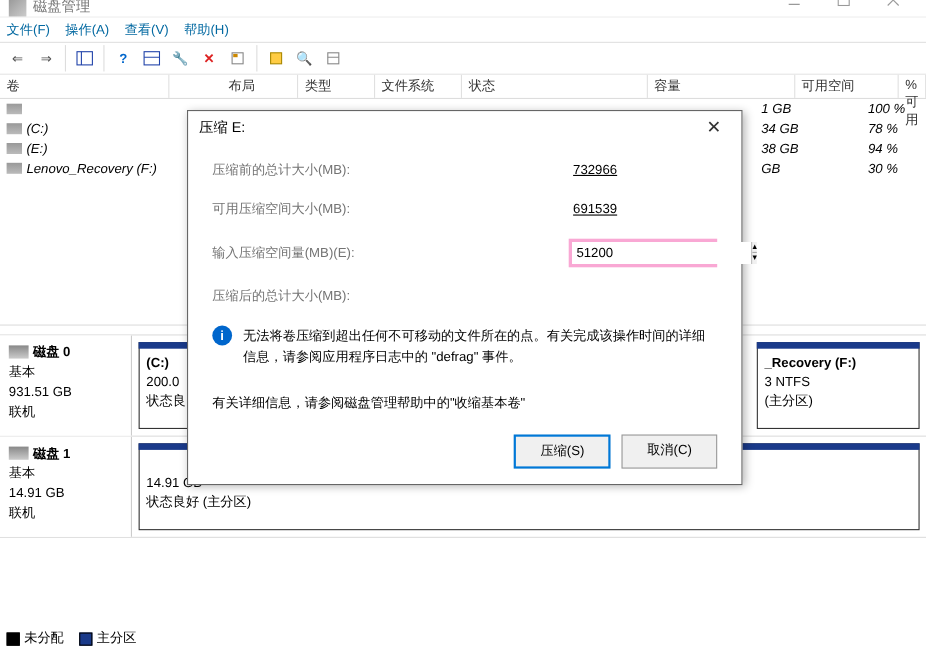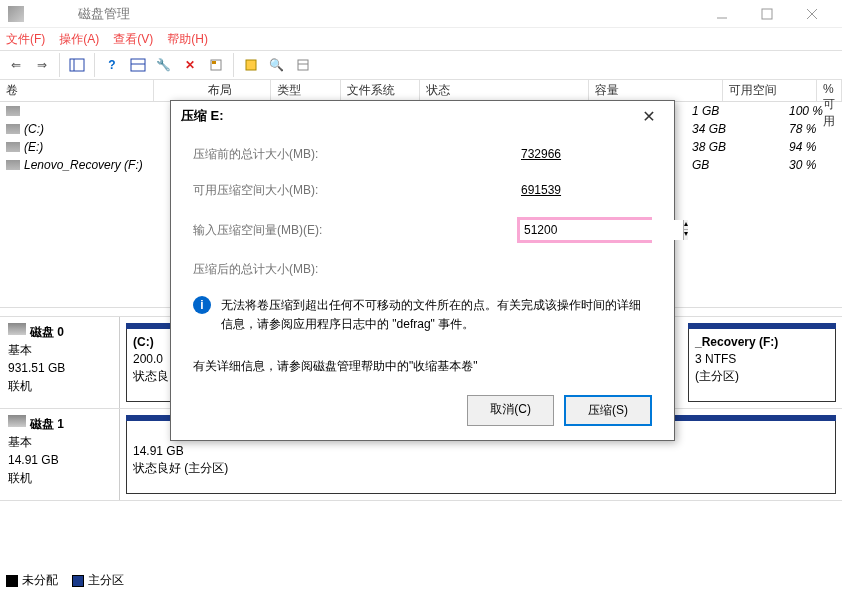--- a/index.html
+++ b/index.html
@@ -1,26 +1,26 @@
 <!DOCTYPE html>
 <html><head>
 <meta charset="utf-8">
 <style>
 * { box-sizing: border-box; margin: 0; padding: 0; font-family: "Microsoft YaHei", "Segoe UI", sans-serif; font-size: 12px; }
 body { background: #fff; width: 842px; height: 593px; overflow: hidden; position: relative; }
 
-.titlebar { height: 28px; display: flex; align-items: center; padding: 0 8px; border-bottom: 1px solid #eee; gap: 48px; }
+.titlebar { height: 16px; display: flex; align-items: flex-end; padding: 0 8px; border-bottom: 1px solid #eee; }
 .titlebar-icon { width: 16px; height: 16px; margin-right: 6px; background: linear-gradient(135deg,#999,#ccc); }
 .titlebar-text { flex: 1; color: #777; font-size: 13px; }
 .winbtns { display: flex; }
 .winbtn { width: 45px; height: 30px; display: flex; align-items: center; justify-content: center; color: #999; }
 .winbtn svg { stroke: #999; stroke-width: 1; fill: none; }
 
 .menubar { height: 22px; display: flex; padding: 0 6px; gap: 14px; align-items: center; }
-.menubar span { color: #ef4444; }
+.menubar span { color: #0369a1; }
 
 .toolbar { height: 30px; border-top: 1px solid #e0e0e0; border-bottom: 1px solid #e0e0e0; display: flex; align-items: center; padding: 0 4px; gap: 2px; }
 .tbtn { width: 24px; height: 24px; display: flex; align-items: center; justify-content: center; color: #555; }
 .tbtn.sep { width: 1px; height: 24px; background: #ddd; margin: 0 3px; }
 
 .grid-header { height: 22px; display: flex; border-bottom: 1px solid #ddd; background: #fff; }
 .gh-cell { border-right: 1px solid #e0e0e0; padding: 2px 6px; color: #333; }
 .gh-cell.c0 { width: 155px; }
 .gh-cell.c1 { width: 70px; margin-left: 48px; }
 .gh-cell.c2 { width: 70px; }
@@ -36,39 +36,39 @@
 .gc.c0 { width: 155px; display: flex; align-items: center; gap: 4px; }
 .gc.c5 { width: 545px; text-align: right; padding-right: 20px; }
 .gc.c6 { width: 60px; }
 .gc.c7 { width: 60px; margin-left: 38px; }
 .vol-icon { width: 14px; height: 10px; background: linear-gradient(#999,#bbb); }
 
 .divider-bar { height: 10px; background: #fff; border-top: 1px solid #ddd; border-bottom: 1px solid #ddd; }
 
 .disk-panel { display: flex; height: 92px; border-bottom: 1px solid #ddd; }
 .disk-left { width: 120px; padding: 6px 8px; border-right: 1px solid #ccc; background: #fff; }
-.disk-left .dname { font-weight: bold; display: flex; gap: 4px; }
+.disk-left .dname { font-weight: bold; display: flex; align-items: center; gap: 4px; }
 .disk-icon { width: 18px; height: 12px; background: linear-gradient(#888,#ccc); }
 .disk-left div { line-height: 1.5; }
 .disk-right { flex: 1; display: flex; padding: 6px; gap: 0; }
 .part { border: 1px solid #333; padding: 4px 6px; background: #fff; position: relative; }
 .part .pstripe { position: absolute; left: 0; top: 0; bottom: 0; width: 100%; height: 6px; background: #1a3a8a; top: -1px; left: -1px; right: -1px; width: auto; }
 .part .ptxt { margin-top: 6px; line-height: 1.4; }
 .part .pname { font-weight: bold; }
 
 .legend { position: absolute; bottom: 4px; left: 6px; display: flex; gap: 14px; align-items: center; }
 .leg-item { display: flex; align-items: center; gap: 4px; }
 .leg-box { width: 12px; height: 12px; border: 1px solid #000; }
 .leg-box.black { background: #000; }
 .leg-box.blue { background: #1a3a8a; }
 
 
 .dialog { position: absolute; left: 170px; top: 100px; width: 505px; background: #fff; border: 1px solid #666; box-shadow: 2px 2px 8px rgba(0,0,0,.3); z-index: 100; }
 .dlg-title { height: 30px; display: flex; align-items: center; padding: 0 10px; }
-.dlg-title-text { flex: 1; font-size: 13px; font-weight: bold; }
+.dlg-title-text { flex: 1; font-size: 13px; }
 .dlg-close { width: 30px; text-align: center; font-size: 16px; color: #333; }
 .dlg-body { padding: 14px 22px 14px 22px; }
 .dlg-row { display: flex; align-items: center; margin-bottom: 18px; }
 .dlg-label { flex: 1; color: #737373; }
 .dlg-val { width: 135px; text-decoration: underline; }
 .dlg-val.static { padding: 2px 4px; }
 .spinner { display: flex; width: 135px; border: 3px solid #f9a8d4; background: #fff; }
 .spinner input { border: none; outline: none; flex: 1; padding: 3px 4px; font-size: 12px; }
 .spinner-btns { display: flex; flex-direction: column; border-left: 1px solid #aaa; width: 16px; }
 .spinner-btns div { height: 10px; font-size: 8px; text-align: center; line-height: 8px; border-bottom: 1px solid #aaa; background: #f0f0f0; }
@@ -297,17 +297,17 @@
     </div>
     <div class="dlg-row">
       <div class="dlg-label">压缩后的总计大小(MB):</div>
     </div>
     <div class="dlg-info">
       <div class="info-icon">i</div>
       <div class="dlg-info-text">无法将卷压缩到超出任何不可移动的文件所在的点。有关完成该操作时间的详细信息，请参阅应用程序日志中的 "defrag" 事件。</div>
     </div>
     <div class="dlg-link">有关详细信息，请参阅磁盘管理帮助中的"收缩基本卷"</div>
     <div class="dlg-buttons">
+      <div class="dlg-btn default">压缩(S)</div>
       <div class="dlg-btn">取消(C)</div>
-      <div class="dlg-btn default">压缩(S)</div>
     </div>
   </div>
 </div>
 
 </body></html>

